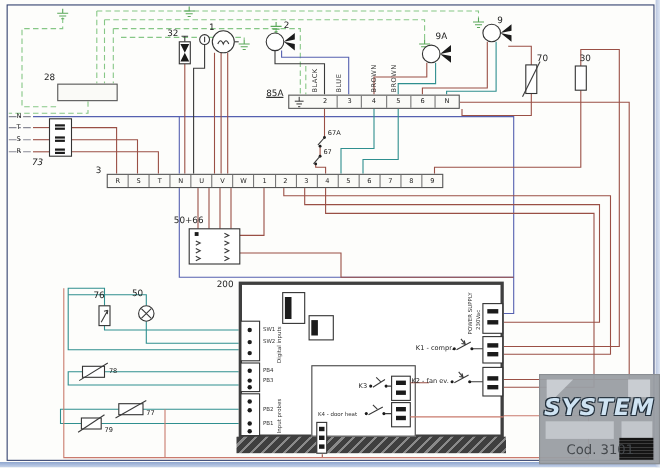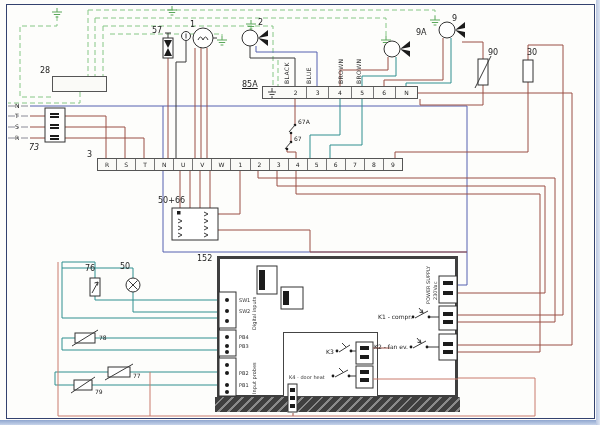--- a/index.html
+++ b/index.html
@@ -340,34 +340,34 @@
       <rect class="sym" x="288" y="384" width="9" height="28"></rect>
       <rect class="symf" x="290" y="388" width="5" height="4"></rect>
         <rect class="symf" x="290" y="396" width="5" height="4"></rect>
         <rect class="symf" x="290" y="404" width="5" height="4"></rect>
     </g>
 
     <path d="M272,88 V92 M268,92 H276 M269.5,94.5 H274.5 M271,97 H273" stroke="#333" stroke-width="0.9" fill="none"></path>
   </svg>
 
   <span class="lbl" style="left:40px;top:66px;">28</span>
-  <span class="lbl" style="left:152px;top:26px;">57</span>
+  <span class="lbl" style="left:152px;top:26px;">32</span>
   <span class="lbl" style="left:190px;top:20px;">1</span>
   <span class="lbl" style="left:258px;top:18px;">2</span>
-  <span class="lbl" style="left:416px;top:28px;">9A</span>
+  <span class="lbl" style="left:396px;top:28px;">9A</span>
   <span class="lbl" style="left:452px;top:14px;">9</span>
-  <span class="lbl" style="left:488px;top:48px;">90</span>
+  <span class="lbl" style="left:488px;top:48px;">70</span>
   <span class="lbl" style="left:527px;top:48px;">30</span>
   <span class="lbl" style="left:29px;top:143px;font-style:italic;">73</span>
   <span class="lbl" style="left:87px;top:150px;">3</span>
   <span class="lbl" style="left:242px;top:80px;text-decoration:underline;">85A</span>
   <span class="lbl-s" style="left:298px;top:118px;">67A</span>
   <span class="lbl-s" style="left:294px;top:135px;">67</span>
   <span class="lbl" style="left:158px;top:196px;">50+66</span>
-  <span class="lbl" style="left:197px;top:254px;">152</span>
+  <span class="lbl" style="left:197px;top:254px;">200</span>
   <span class="lbl" style="left:85px;top:264px;">76</span>
   <span class="lbl" style="left:120px;top:262px;">50</span>
   <span class="lbl-s" style="left:99px;top:334px;">78</span>
   <span class="lbl-s" style="left:133px;top:372px;">77</span>
   <span class="lbl-s" style="left:95px;top:388px;">79</span>
 
   <span class="lbl-s" style="left:15px;top:102px;">N</span>
   <span class="lbl-s" style="left:15px;top:112px;">T</span>
   <span class="lbl-s" style="left:15px;top:123px;">S</span>
   <span class="lbl-s" style="left:15px;top:134px;">R</span>
@@ -385,17 +385,26 @@
   <span class="tin" style="left:239px;top:343px;">PB3</span>
   <span class="tin" style="left:239px;top:370px;">PB2</span>
   <span class="tin" style="left:239px;top:382px;">PB1</span>
   <span class="vtin" style="left:425px;top:304px;">POWER SUPPLY</span>
   <span class="vtin" style="left:432px;top:300px;">230Vac</span>
   <span class="lbl-s" style="left:378px;top:313px;width:33px;text-align:right;">K1 - compr.</span>
   <span class="lbl-s" style="left:374px;top:343px;width:34px;text-align:right;">K2 - fan ev.</span>
   <span class="lbl-s" style="left:326px;top:348px;">K3</span>
   <span class="tin" style="left:289px;top:374px;">K4 - door heat</span>
 
+  <div id="logo">
+    <div class="tri"></div>
+    <div class="sq"></div>
+    <div class="bar1"></div>
+    <div class="bar2"></div>
+    <div class="brand">SYSTEM</div>
+    <div class="noise"></div>
+    <div class="code">Cod. 3101</div>
+  </div>
 
   <div id="frame"></div>
   <div id="edge-bottom"></div>
   <div id="edge-right"></div>
 </div>
 
 </body></html>

